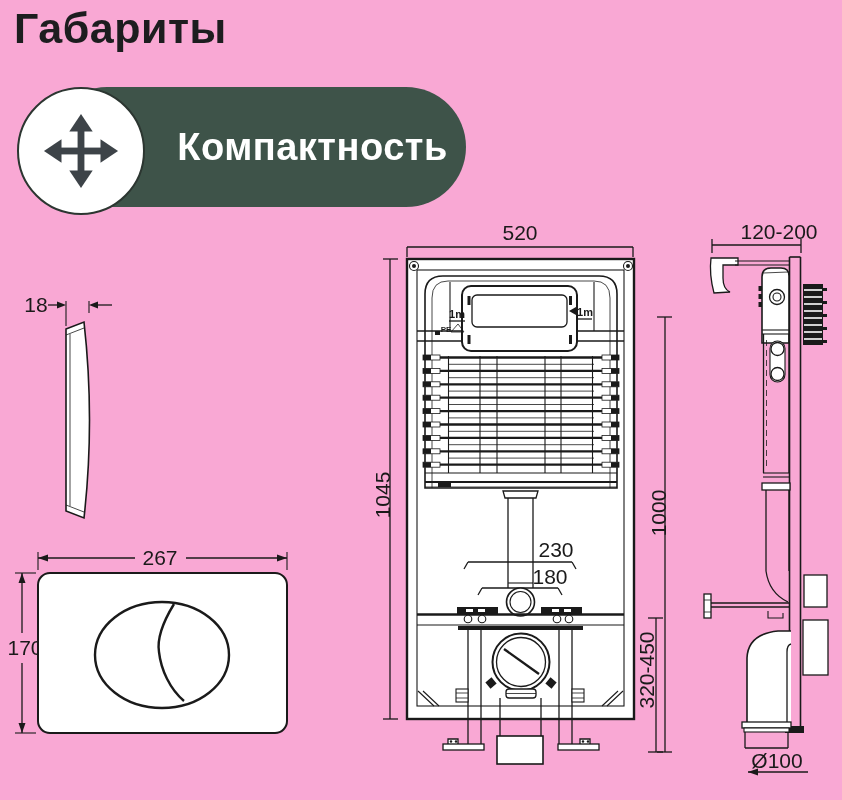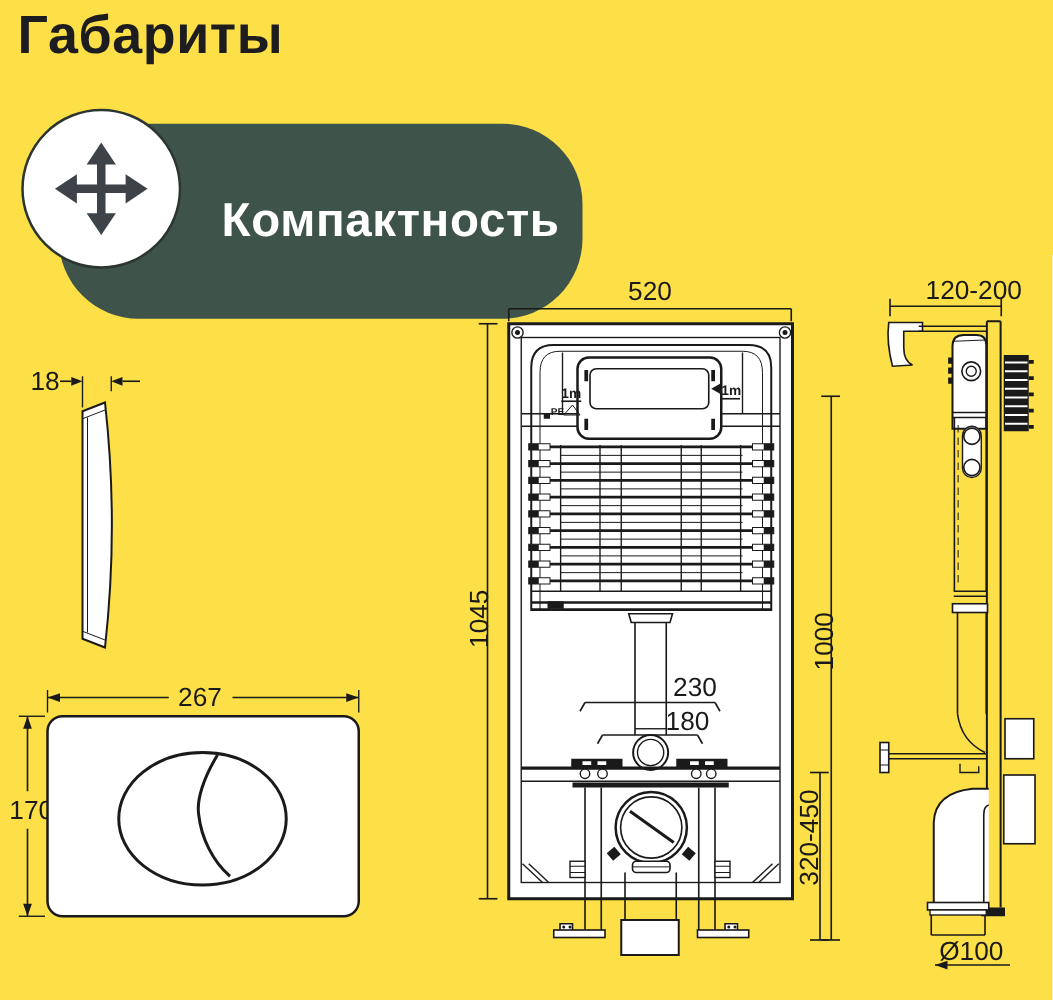--- a/index.html
+++ b/index.html
@@ -1,20 +1,20 @@
 <!DOCTYPE html>
 <html><head>
 <meta charset="utf-8">
 <style>
   html,body{margin:0;padding:0;background:#ffffff;}
-  .page{position:relative;width:842px;height:800px;background:#fde047;overflow:hidden;
+  .page{position:relative;width:842px;height:800px;background:#f9a8d4;overflow:hidden;
         font-family:"Liberation Sans",sans-serif;}
   .title{position:absolute;left:14px;top:4px;font-size:43px;font-weight:700;color:#1d1d1f;letter-spacing:0.5px;}
   .badge{position:absolute;left:17px;top:87px;width:449px;height:128px;}
-  .badge .pill{position:absolute;left:30px;top:12px;width:419px;height:156px;border-radius:64px;
+  .badge .pill{position:absolute;left:30px;top:0;width:419px;height:120px;border-radius:64px;
         background:#3e5349;display:flex;align-items:center;}
   .badge .pill .lbl{flex:1;margin-left:112px;text-align:center;color:#ffffff;
         font-size:38px;font-weight:700;letter-spacing:0.5px;}
   .badge .circ{position:absolute;left:0;top:0;width:128px;height:128px;border-radius:50%;
         background:#ffffff;border:2.5px solid #2c3631;box-sizing:border-box;
         display:flex;align-items:center;justify-content:center;}
   svg.draw{position:absolute;left:0;top:0;}
   .ln{fill:none;stroke:#1a1a1a;}
   .wh{fill:#ffffff;stroke:#1a1a1a;}
   .dk{fill:#1a1a1a;stroke:none;}

